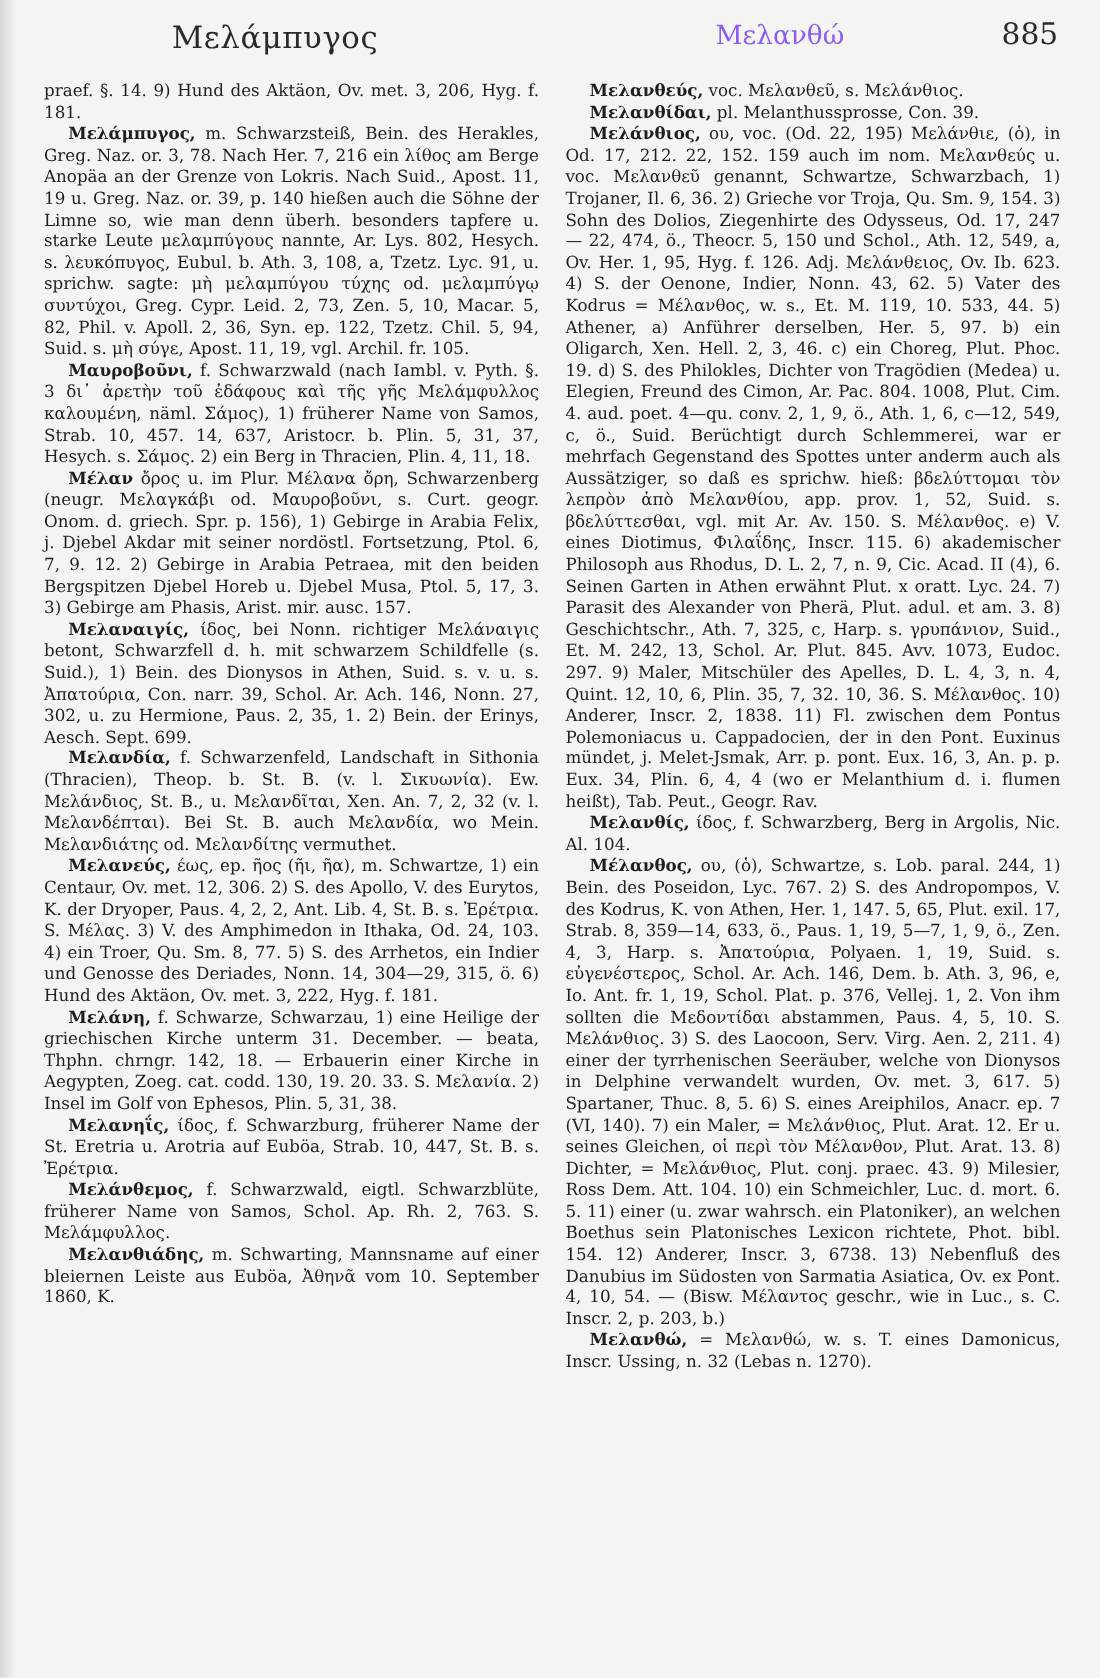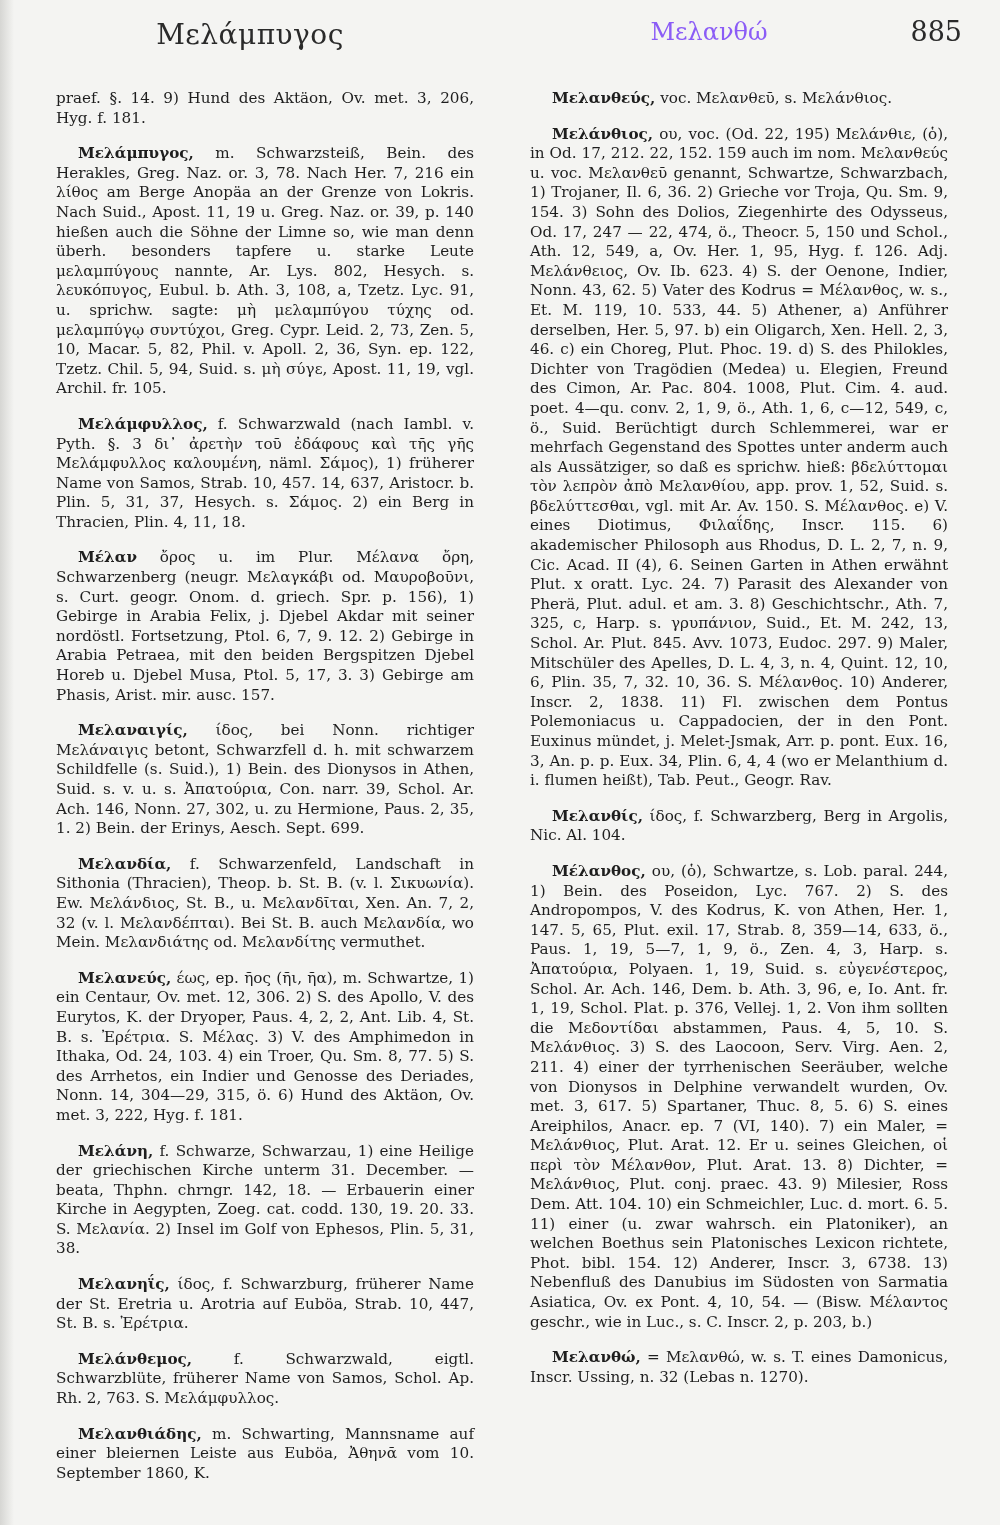--- a/index.html
+++ b/index.html
@@ -28,48 +28,49 @@
   .page-number {
     position: absolute; right: 38px; top: 6px; font-size: 27px; color: #2a2a2a; margin-left: 42px;
   }
   .column {
     position: absolute; top: 73px;
     font-size: 15.2px; line-height: 19.6px;
     text-align: justify;
   }
   .col-left { left: 40px; width: 450px; }
   .col-right { left: 514px; width: 450px; }
-  .entry { margin: 16px; text-indent: 22px; hyphens: manual; }
+  .entry { margin: 0; text-indent: 22px; hyphens: manual; }
   .entry.cont { text-indent: 0; }
   .lemma { font-weight: bold; }
 </style>
 </head>
 <body>
 
 <div class="page-shade"></div>
 
 <div class="running-head">
   <div class="head-left">Μελάμπυγος</div>
   <div class="head-right">Μελανθώ</div>
   <div class="page-number">885</div>
 </div>
 
 <div class="column col-left">
   <p class="entry cont"><span class="lemma"></span><span>praef. §. 14.  9) Hund des Aktäon, Ov. met. 3, 206, Hyg. f. 181.</span></p>
   <p class="entry"><span class="lemma">Μελάμπυγος,</span><span> m. Schwarzsteiß, Bein. des Herakles, Greg. Naz. or. 3, 78.  Nach Her. 7, 216 ein λίθος am Berge Anopäa an der Grenze von Lokris. Nach Suid., Apost. 11, 19 u. Greg. Naz. or. 39, p. 140 hießen auch die Söhne der Limne so, wie man denn überh. besonders tapfere u. starke Leute μελαμπύγους nannte, Ar. Lys. 802, Hesych. s. λευκόπυγος, Eubul. b. Ath. 3, 108, a, Tzetz. Lyc. 91, u. sprichw. sagte: μὴ μελαμπύγου τύχης od. μελαμπύγῳ συντύχοι, Greg. Cypr. Leid. 2, 73, Zen. 5, 10, Macar. 5, 82, Phil. v. Apoll. 2, 36, Syn. ep. 122, Tzetz. Chil. 5, 94, Suid. s. μὴ σύγε, Apost. 11, 19, vgl. Archil. fr. 105.</span></p>
-  <p class="entry"><span class="lemma">Μελάμφυλλος,</span><span> f. Schwarzwald (nach Iambl. v. Pyth. §. 3 δι᾽ ἀρετὴν τοῦ ἐδάφους καὶ τῆς γῆς Μελάμφυλλος καλουμένη, näml. Σάμος), 1) früherer Name von Samos, Strab. 10, 457. 14, 637, Aristocr. b. Plin. 5, 31, 37, Hesych. s. Σάμος.  2) ein Berg in Thracien, Plin. 4, 11, 18.</span></p>
+  <p class="entry"><span class="lemma">Μαυροβοῦνι,</span><span> f. Schwarzwald (nach Iambl. v. Pyth. §. 3 δι᾽ ἀρετὴν τοῦ ἐδάφους καὶ τῆς γῆς Μελάμφυλλος καλουμένη, näml. Σάμος), 1) früherer Name von Samos, Strab. 10, 457. 14, 637, Aristocr. b. Plin. 5, 31, 37, Hesych. s. Σάμος.  2) ein Berg in Thracien, Plin. 4, 11, 18.</span></p>
   <p class="entry"><span class="lemma">Μέλαν</span><span> ὄρος u. im Plur. Μέλανα ὄρη, Schwarzenberg (neugr. Μελαγκάβι od. Μαυροβοῦνι, s. Curt. geogr. Onom. d. griech. Spr. p. 156), 1) Gebirge in Arabia Felix, j. Djebel Akdar mit seiner nordöstl. Fortsetzung, Ptol. 6, 7, 9. 12.  2) Gebirge in Arabia Petraea, mit den beiden Bergspitzen Djebel Horeb u. Djebel Musa, Ptol. 5, 17, 3.  3) Gebirge am Phasis, Arist. mir. ausc. 157.</span></p>
   <p class="entry"><span class="lemma">Μελαναιγίς,</span><span> ίδος, bei Nonn. richtiger Μελάναιγις betont, Schwarzfell d. h. mit schwarzem Schildfelle (s. Suid.), 1) Bein. des Dionysos in Athen, Suid. s. v. u. s. Ἀπατούρια, Con. narr. 39, Schol. Ar. Ach. 146, Nonn. 27, 302, u. zu Hermione, Paus. 2, 35, 1.  2) Bein. der Erinys, Aesch. Sept. 699.</span></p>
   <p class="entry"><span class="lemma">Μελανδία,</span><span> f. Schwarzenfeld, Landschaft in Sithonia (Thracien), Theop. b. St. B. (v. l. Σικυωνία). Ew. Μελάνδιος, St. B., u. Μελανδῖται, Xen. An. 7, 2, 32 (v. l. Μελανδέπται).  Bei St. B. auch Μελανδία, wo Mein. Μελανδιάτης od. Μελανδίτης vermuthet.</span></p>
   <p class="entry"><span class="lemma">Μελανεύς,</span><span> έως, ep. ῆος (ῆι, ῆα), m. Schwartze, 1) ein Centaur, Ov. met. 12, 306.  2) S. des Apollo, V. des Eurytos, K. der Dryoper, Paus. 4, 2, 2, Ant. Lib. 4, St. B. s. Ἐρέτρια.  S. Μέλας.  3) V. des Amphimedon in Ithaka, Od. 24, 103.  4) ein Troer, Qu. Sm. 8, 77.  5) S. des Arrhetos, ein Indier und Genosse des Deriades, Nonn. 14, 304—29, 315, ö.  6) Hund des Aktäon, Ov. met. 3, 222, Hyg. f. 181.</span></p>
   <p class="entry"><span class="lemma">Μελάνη,</span><span> f. Schwarze, Schwarzau, 1) eine Heilige der griechischen Kirche unterm 31. December. — beata, Thphn. chrngr. 142, 18. — Erbauerin einer Kirche in Aegypten, Zoeg. cat. codd. 130, 19. 20. 33.  S. Μελανία.  2) Insel im Golf von Ephesos, Plin. 5, 31, 38.</span></p>
   <p class="entry"><span class="lemma">Μελανηΐς,</span><span> ίδος, f. Schwarzburg, früherer Name der St. Eretria u. Arotria auf Euböa, Strab. 10, 447, St. B. s. Ἐρέτρια.</span></p>
   <p class="entry"><span class="lemma">Μελάνθεμος,</span><span> f. Schwarzwald, eigtl. Schwarzblüte, früherer Name von Samos, Schol. Ap. Rh. 2, 763.  S. Μελάμφυλλος.</span></p>
   <p class="entry"><span class="lemma">Μελανθιάδης,</span><span> m. Schwarting, Mannsname auf einer bleiernen Leiste aus Euböa, Ἀθηνᾶ vom 10. September 1860, K.</span></p>
 </div>
 
 <div class="column col-right">
   <p class="entry"><span class="lemma">Μελανθεύς,</span><span> voc. Μελανθεῦ, s. Μελάνθιος.</span></p>
+  <p class="entry"><span class="lemma">Μελανθίδαι,</span><span> pl. Melanthussprosse, Con. 39.</span></p>
   <p class="entry"><span class="lemma">Μελάνθιος,</span><span> ου, voc. (Od. 22, 195) Μελάνθιε, (ὁ), in Od. 17, 212. 22, 152. 159 auch im nom. Μελανθεύς u. voc. Μελανθεῦ genannt, Schwartze, Schwarzbach, 1) Trojaner, Il. 6, 36.  2) Grieche vor Troja, Qu. Sm. 9, 154.  3) Sohn des Dolios, Ziegenhirte des Odysseus, Od. 17, 247 — 22, 474, ö., Theocr. 5, 150 und Schol., Ath. 12, 549, a, Ov. Her. 1, 95, Hyg. f. 126.  Adj. Μελάνθειος, Ov. Ib. 623.  4) S. der Oenone, Indier, Nonn. 43, 62.  5) Vater des Kodrus = Μέλανθος, w. s., Et. M. 119, 10. 533, 44.  5) Athener, a) Anführer derselben, Her. 5, 97.  b) ein Oligarch, Xen. Hell. 2, 3, 46.  c) ein Choreg, Plut. Phoc. 19.  d) S. des Philokles, Dichter von Tragödien (Medea) u. Elegien, Freund des Cimon, Ar. Pac. 804. 1008, Plut. Cim. 4. aud. poet. 4—qu. conv. 2, 1, 9, ö., Ath. 1, 6, c—12, 549, c, ö., Suid.  Berüchtigt durch Schlemmerei, war er mehrfach Gegenstand des Spottes unter anderm auch als Aussätziger, so daß es sprichw. hieß: βδελύττομαι τὸν λεπρὸν ἀπὸ Μελανθίου, app. prov. 1, 52, Suid. s. βδελύττεσθαι, vgl. mit Ar. Av. 150.  S. Μέλανθος.  e) V. eines Diotimus, Φιλαΐδης, Inscr. 115.  6) akademischer Philosoph aus Rhodus, D. L. 2, 7, n. 9, Cic. Acad. II (4), 6.  Seinen Garten in Athen erwähnt Plut. x oratt. Lyc. 24.  7) Parasit des Alexander von Pherä, Plut. adul. et am. 3.  8) Geschichtschr., Ath. 7, 325, c, Harp. s. γρυπάνιον, Suid., Et. M. 242, 13, Schol. Ar. Plut. 845. Avv. 1073, Eudoc. 297.  9) Maler, Mitschüler des Apelles, D. L. 4, 3, n. 4, Quint. 12, 10, 6, Plin. 35, 7, 32. 10, 36.  S. Μέλανθος.  10) Anderer, Inscr. 2, 1838.  11) Fl. zwischen dem Pontus Polemoniacus u. Cappadocien, der in den Pont. Euxinus mündet, j. Melet-Jsmak, Arr. p. pont. Eux. 16, 3, An. p. p. Eux. 34, Plin. 6, 4, 4 (wo er Melanthium d. i. flumen heißt), Tab. Peut., Geogr. Rav.</span></p>
   <p class="entry"><span class="lemma">Μελανθίς,</span><span> ίδος, f. Schwarzberg, Berg in Argolis, Nic. Al. 104.</span></p>
   <p class="entry"><span class="lemma">Μέλανθος,</span><span> ου, (ὁ), Schwartze, s. Lob. paral. 244, 1) Bein. des Poseidon, Lyc. 767.  2) S. des Andropompos, V. des Kodrus, K. von Athen, Her. 1, 147. 5, 65, Plut. exil. 17, Strab. 8, 359—14, 633, ö., Paus. 1, 19, 5—7, 1, 9, ö., Zen. 4, 3, Harp. s. Ἀπατούρια, Polyaen. 1, 19, Suid. s. εὐγενέστερος, Schol. Ar. Ach. 146, Dem. b. Ath. 3, 96, e, Io. Ant. fr. 1, 19, Schol. Plat. p. 376, Vellej. 1, 2.  Von ihm sollten die Μεδοντίδαι abstammen, Paus. 4, 5, 10.  S. Μελάνθιος.  3) S. des Laocoon, Serv. Virg. Aen. 2, 211.  4) einer der tyrrhenischen Seeräuber, welche von Dionysos in Delphine verwandelt wurden, Ov. met. 3, 617.  5) Spartaner, Thuc. 8, 5.  6) S. eines Areiphilos, Anacr. ep. 7 (VI, 140).  7) ein Maler, = Μελάνθιος, Plut. Arat. 12.  Er u. seines Gleichen, οἱ περὶ τὸν Μέλανθον, Plut. Arat. 13.  8) Dichter, = Μελάνθιος, Plut. conj. praec. 43.  9) Milesier, Ross Dem. Att. 104.  10) ein Schmeichler, Luc. d. mort. 6. 5.  11) einer (u. zwar wahrsch. ein Platoniker), an welchen Boethus sein Platonisches Lexicon richtete, Phot. bibl. 154.  12) Anderer, Inscr. 3, 6738.  13) Nebenfluß des Danubius im Südosten von Sarmatia Asiatica, Ov. ex Pont. 4, 10, 54. — (Bisw. Μέλαντος geschr., wie in Luc., s. C. Inscr. 2, p. 203, b.)</span></p>
   <p class="entry"><span class="lemma">Μελανθώ,</span><span> = Μελανθώ, w. s.  T. eines Damonicus, Inscr. Ussing, n. 32 (Lebas n. 1270).</span></p>
 </div>
 
 </body></html>

